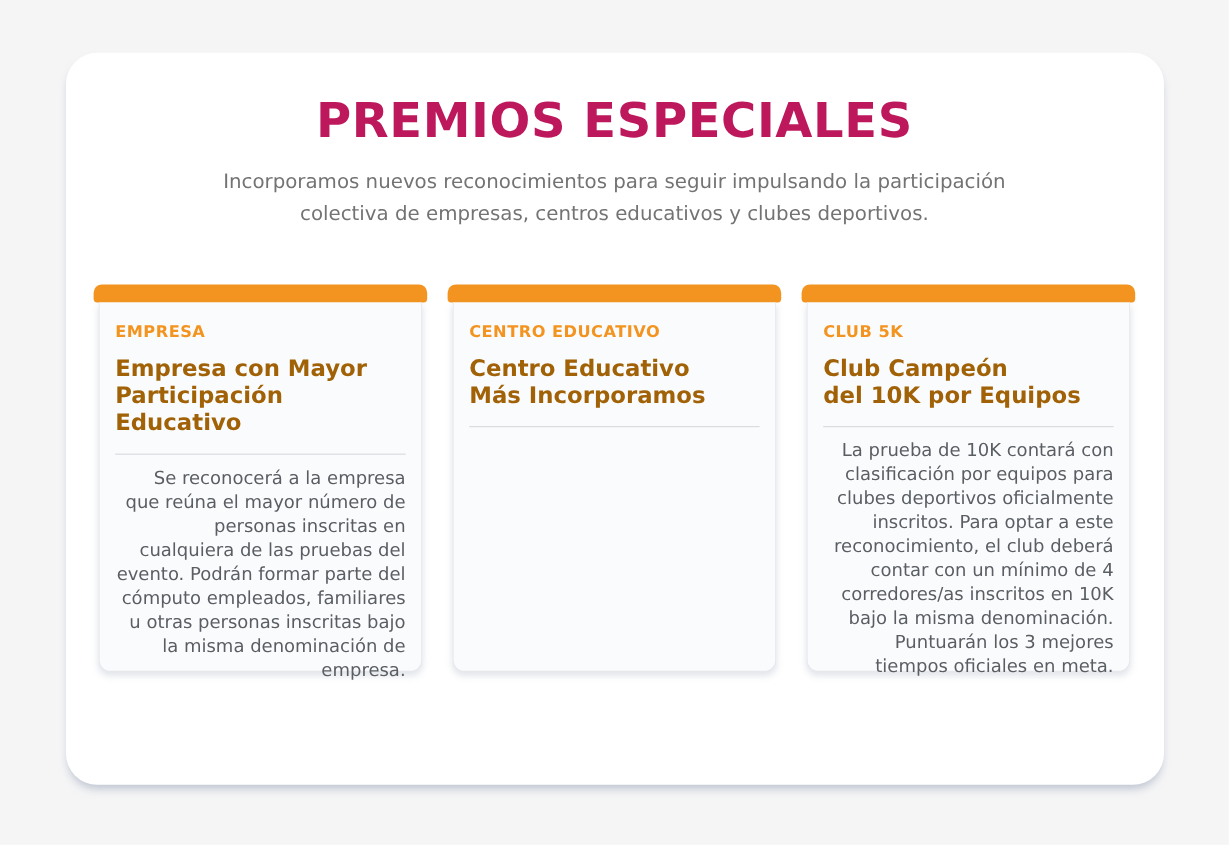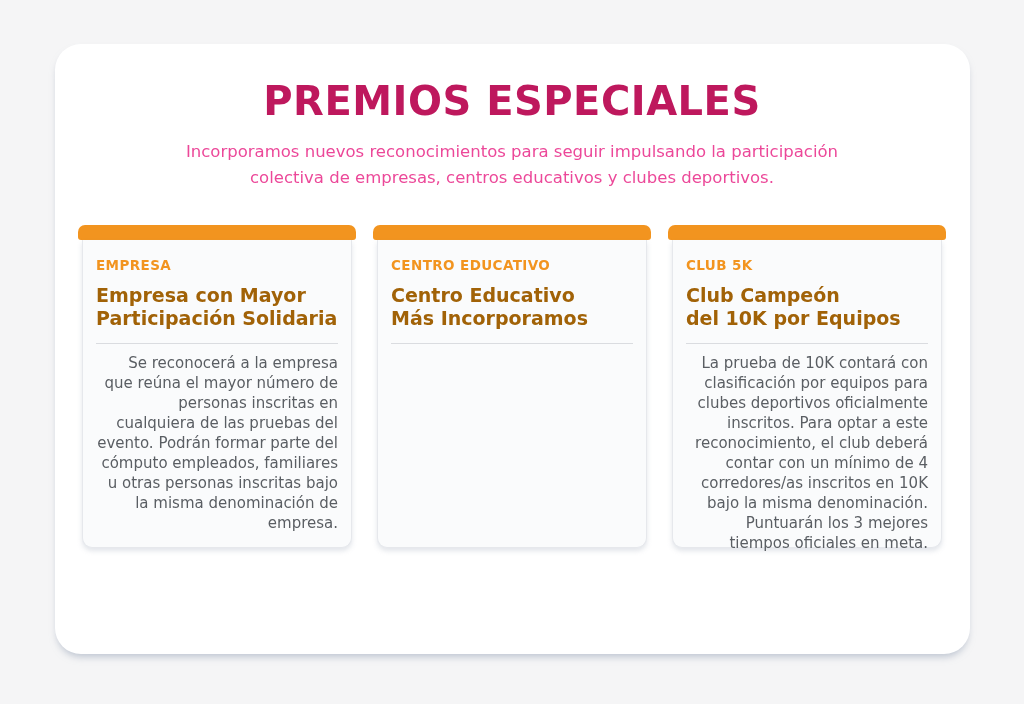--- a/index.html
+++ b/index.html
@@ -29,28 +29,28 @@
     font-size: 40px;
     font-weight: bold;
     color: #be185d;
     letter-spacing: 0.5px;
   }
   .page-subtitle {
     margin: 15px 0 0;
     text-align: center;
     font-size: 16.5px;
     line-height: 26px;
-    color: #ec4899;
+    color: #737373;
   }
   .page-subtitle span { display: block; }
   .cards {
     display: flex;
     justify-content: center;
     gap: 17px;
-    margin-top: 34px;
+    margin-top: 46px;
   }
   .card {
     width: 278px;
     flex: 0 0 auto;
   }
   .card-bar {
     height: 15px;
     background: #F2941F;
     border-radius: 7px 7px 3px 3px;
   }
@@ -107,21 +107,21 @@
   </p>
 
   <div class="cards">
 
     <section class="card">
       <div class="card-bar"></div>
       <div class="card-body">
         <div class="card-tag">EMPRESA</div>
         <h2 class="card-title">
           <span>Empresa con Mayor</span>
-          <span>Participación Solidaria</span>
+          <span>Participación Educativo</span>
         </h2>
         <hr class="card-divider">
         <p class="card-text">Se reconocerá a la empresa que reúna el mayor número de personas inscritas en cualquiera de las pruebas del evento. Podrán formar parte del cómputo empleados, familiares u otras personas inscritas bajo la misma denominación de empresa.</p>
       </div>
     </section>
 
     <section class="card">
       <div class="card-bar"></div>
       <div class="card-body">
         <div class="card-tag">CENTRO EDUCATIVO</div>

